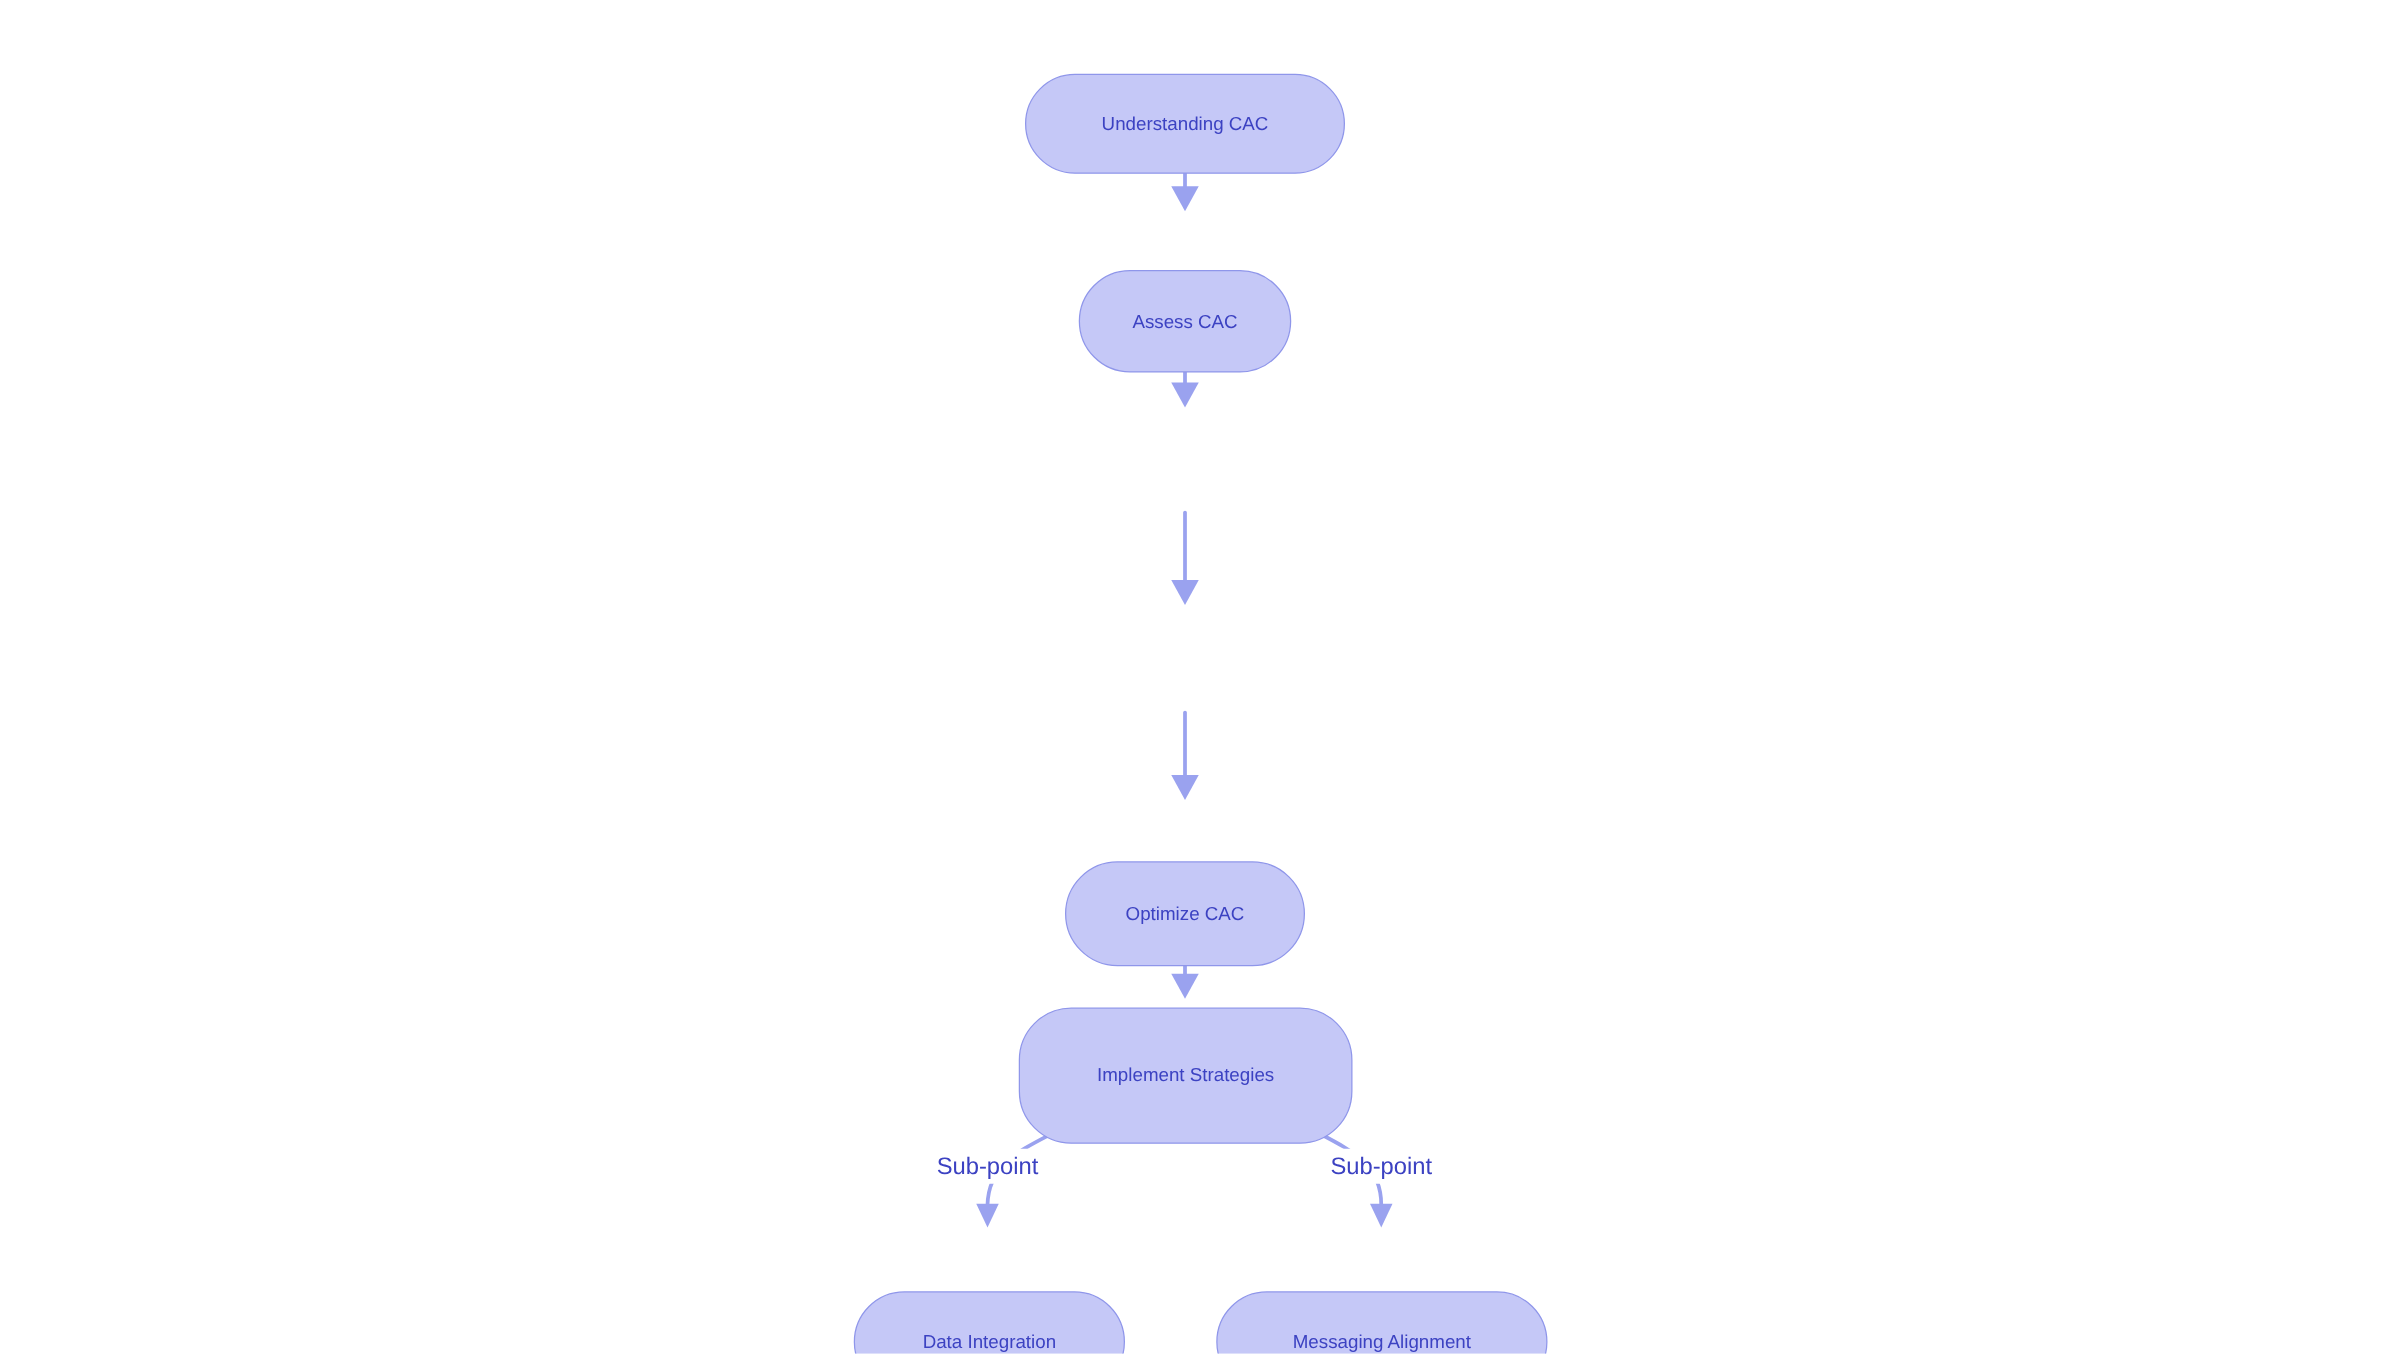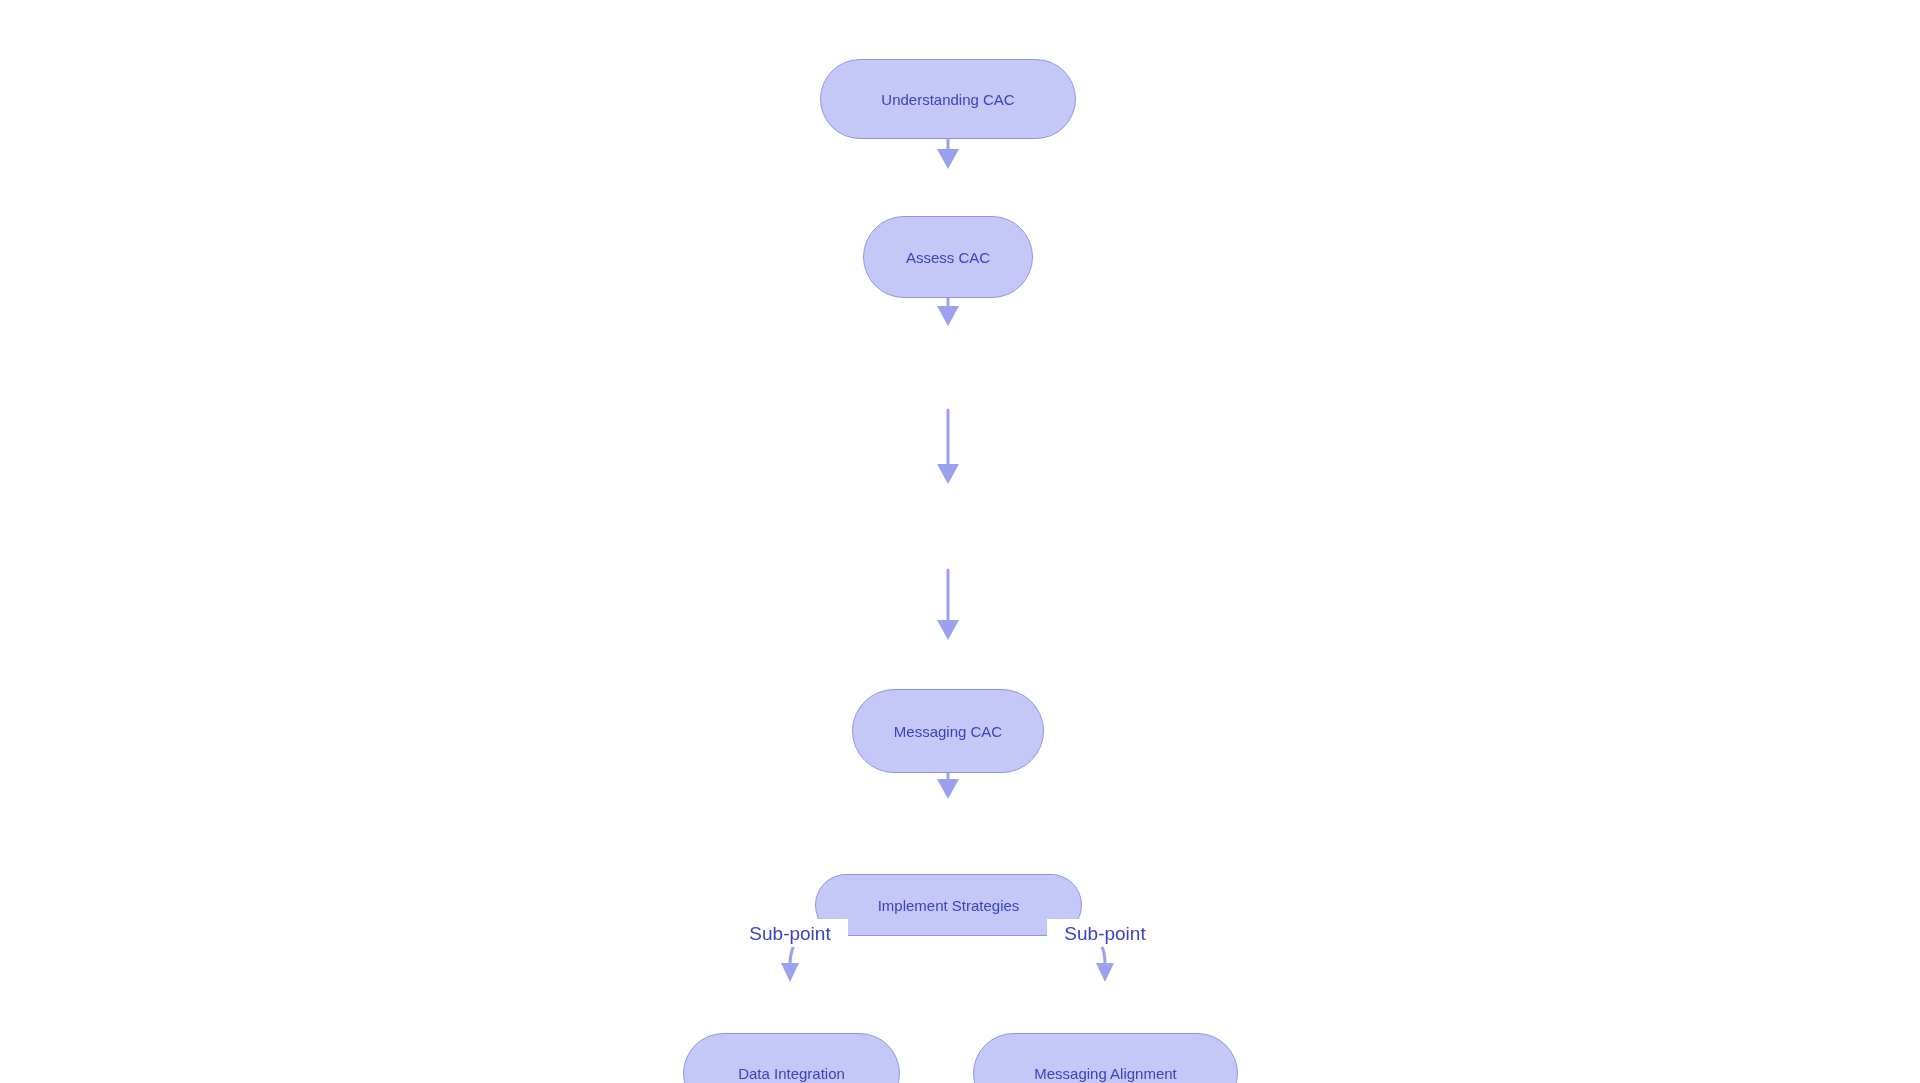--- a/index.html
+++ b/index.html
@@ -73,23 +73,23 @@
     <path d="M 1020 886 C 1063 916, 1105 920, 1105 964"></path>
     <polygon points="1105,982 1096,963 1114,963"></polygon>
   </svg>
 
   <div class="node" style="left:820px;top:13px;width:256px;height:80px;">Understanding CAC</div>
 
   <div class="node" style="left:863px;top:170px;width:170px;height:82px;">Assess CAC</div>
 
 
 
-  <div class="node" style="left:852px;top:643px;width:192px;height:84px;">Messaging CAC</div>
+  <div class="node" style="left:852px;top:643px;width:192px;height:84px;">Optimize CAC</div>
 
-  <div class="node" style="left:815px;top:828px;width:267px;height:62px;">Implement Strategies</div>
+  <div class="node" style="left:815px;top:760px;width:267px;height:109px;">Implement Strategies</div>
 
   <div class="node" style="left:683px;top:987px;width:217px;height:81px;">Data Integration</div>
 
   <div class="node" style="left:973px;top:987px;width:265px;height:81px;">Messaging Alignment</div>
 
   <div class="edge-label" style="left:732px;top:919px;width:116px;height:28px;">Sub-point</div>
 
   <div class="edge-label" style="left:1047px;top:919px;width:116px;height:28px;">Sub-point</div>
 
 </div>

